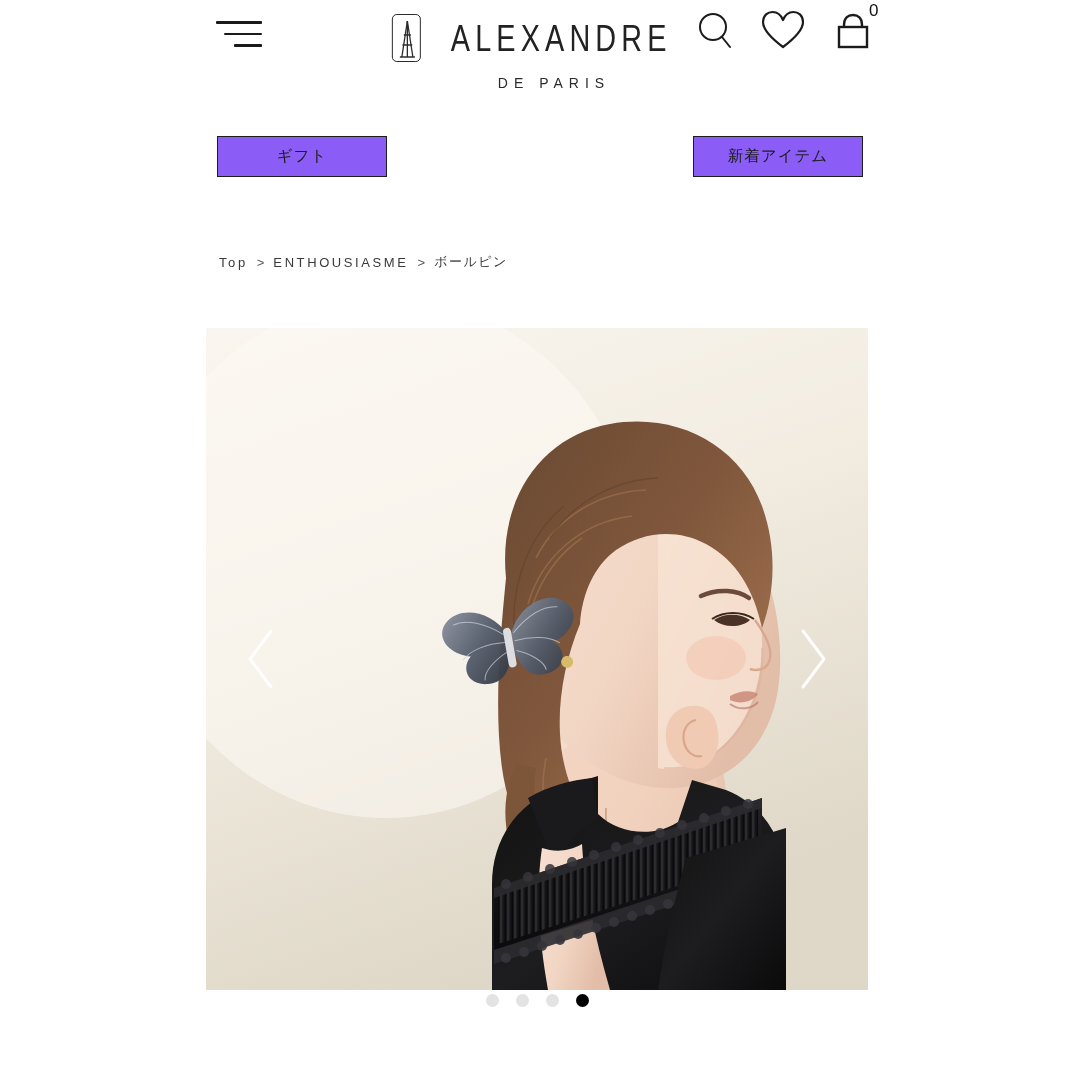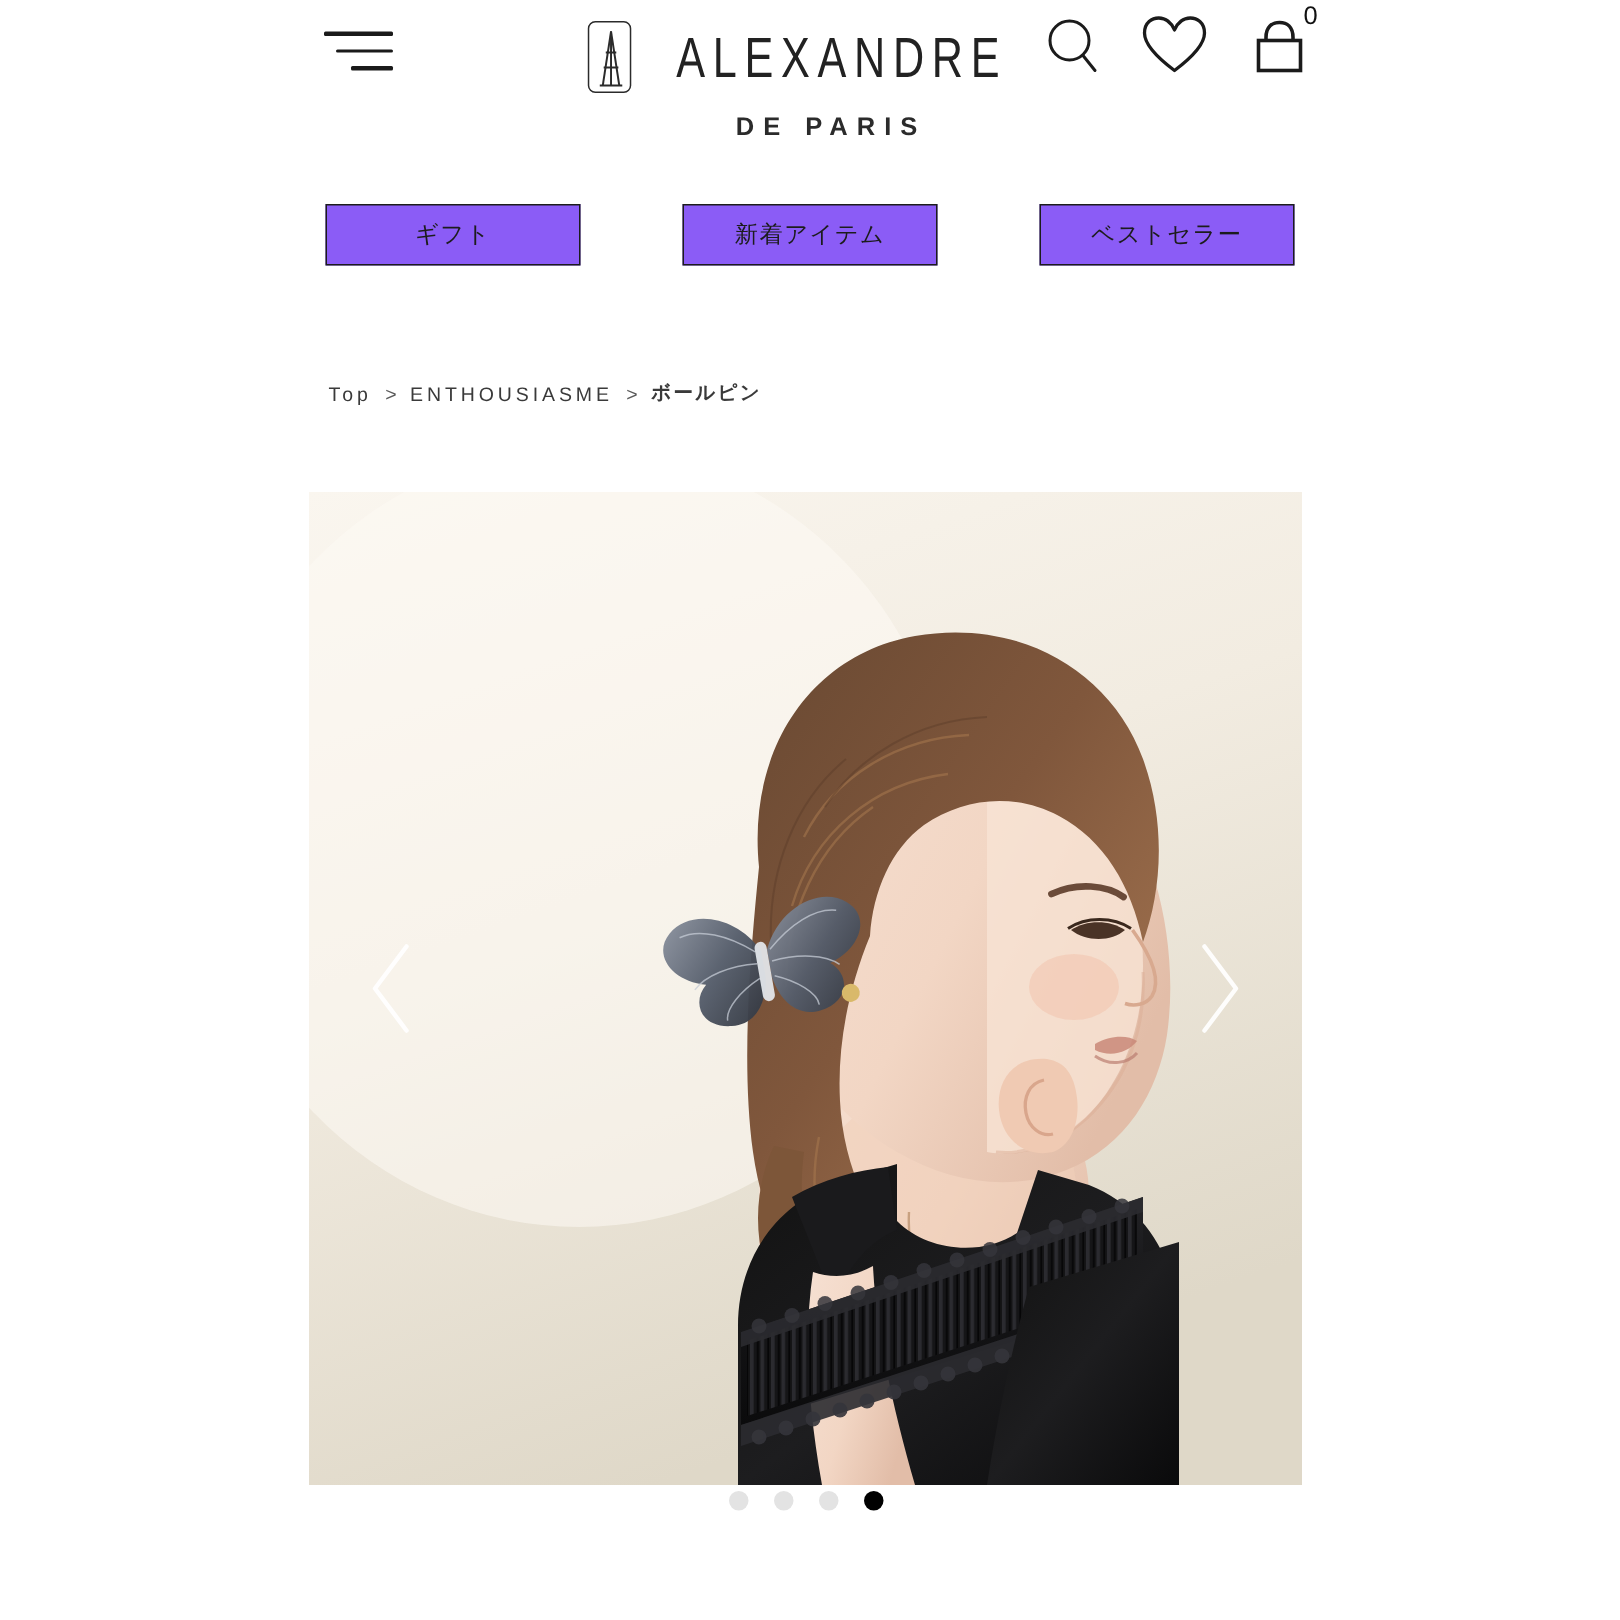--- a/index.html
+++ b/index.html
@@ -76,23 +76,23 @@
     font-size: 31px;
     letter-spacing: 5.5px;
     font-weight: 300;
     color: #222222;
     line-height: 1;
     transform: scale(0.93, 1.22);
     transform-origin: left center;
     white-space: nowrap;
   }
   .logo-sub {
-    font-size: 17px;
+    font-size: 14px;
     letter-spacing: 6px;
-    font-weight: 700;
+    font-weight: 400;
     color: #2b2b2b;
     margin-top: 13px;
     margin-left: 28px;
     white-space: nowrap;
   }
 
   .header-icons {
     position: absolute;
     right: 205px;
     top: 9px;
@@ -150,21 +150,21 @@
     top: 253px;
     left: 219px;
     font-size: 13px;
     letter-spacing: 2.6px;
     color: #3a3a3a;
     white-space: nowrap;
     display: flex;
     align-items: center;
   }
   .breadcrumb .crumb { cursor: pointer; }
-  .breadcrumb .crumb.current { cursor: default; letter-spacing: 1.5px; font-weight: bold; }
+  .breadcrumb .crumb.current { cursor: default; letter-spacing: 1.5px; }
   .breadcrumb .sep {
     margin: 0 9px;
     color: #5a5a5a;
     letter-spacing: 0;
   }
 
   
   .gallery {
     position: absolute;
     top: 328px;
@@ -272,21 +272,20 @@
         </button>
         <span class="bag-count">0</span>
       </span>
 
     </div>
   </div>
 
   <div class="catbar">
     <button class="catbtn">ギフト</button>
     <button class="catbtn">新着アイテム</button>
-    <button class="catbtn">ベストセラー</button>
   </div>
 
   <nav class="breadcrumb">
     <span class="crumb">Top</span>
     <span class="sep">&gt;</span>
     <span class="crumb">ENTHOUSIASME</span>
     <span class="sep">&gt;</span>
     <span class="crumb current">ボールピン</span>
   </nav>
 

